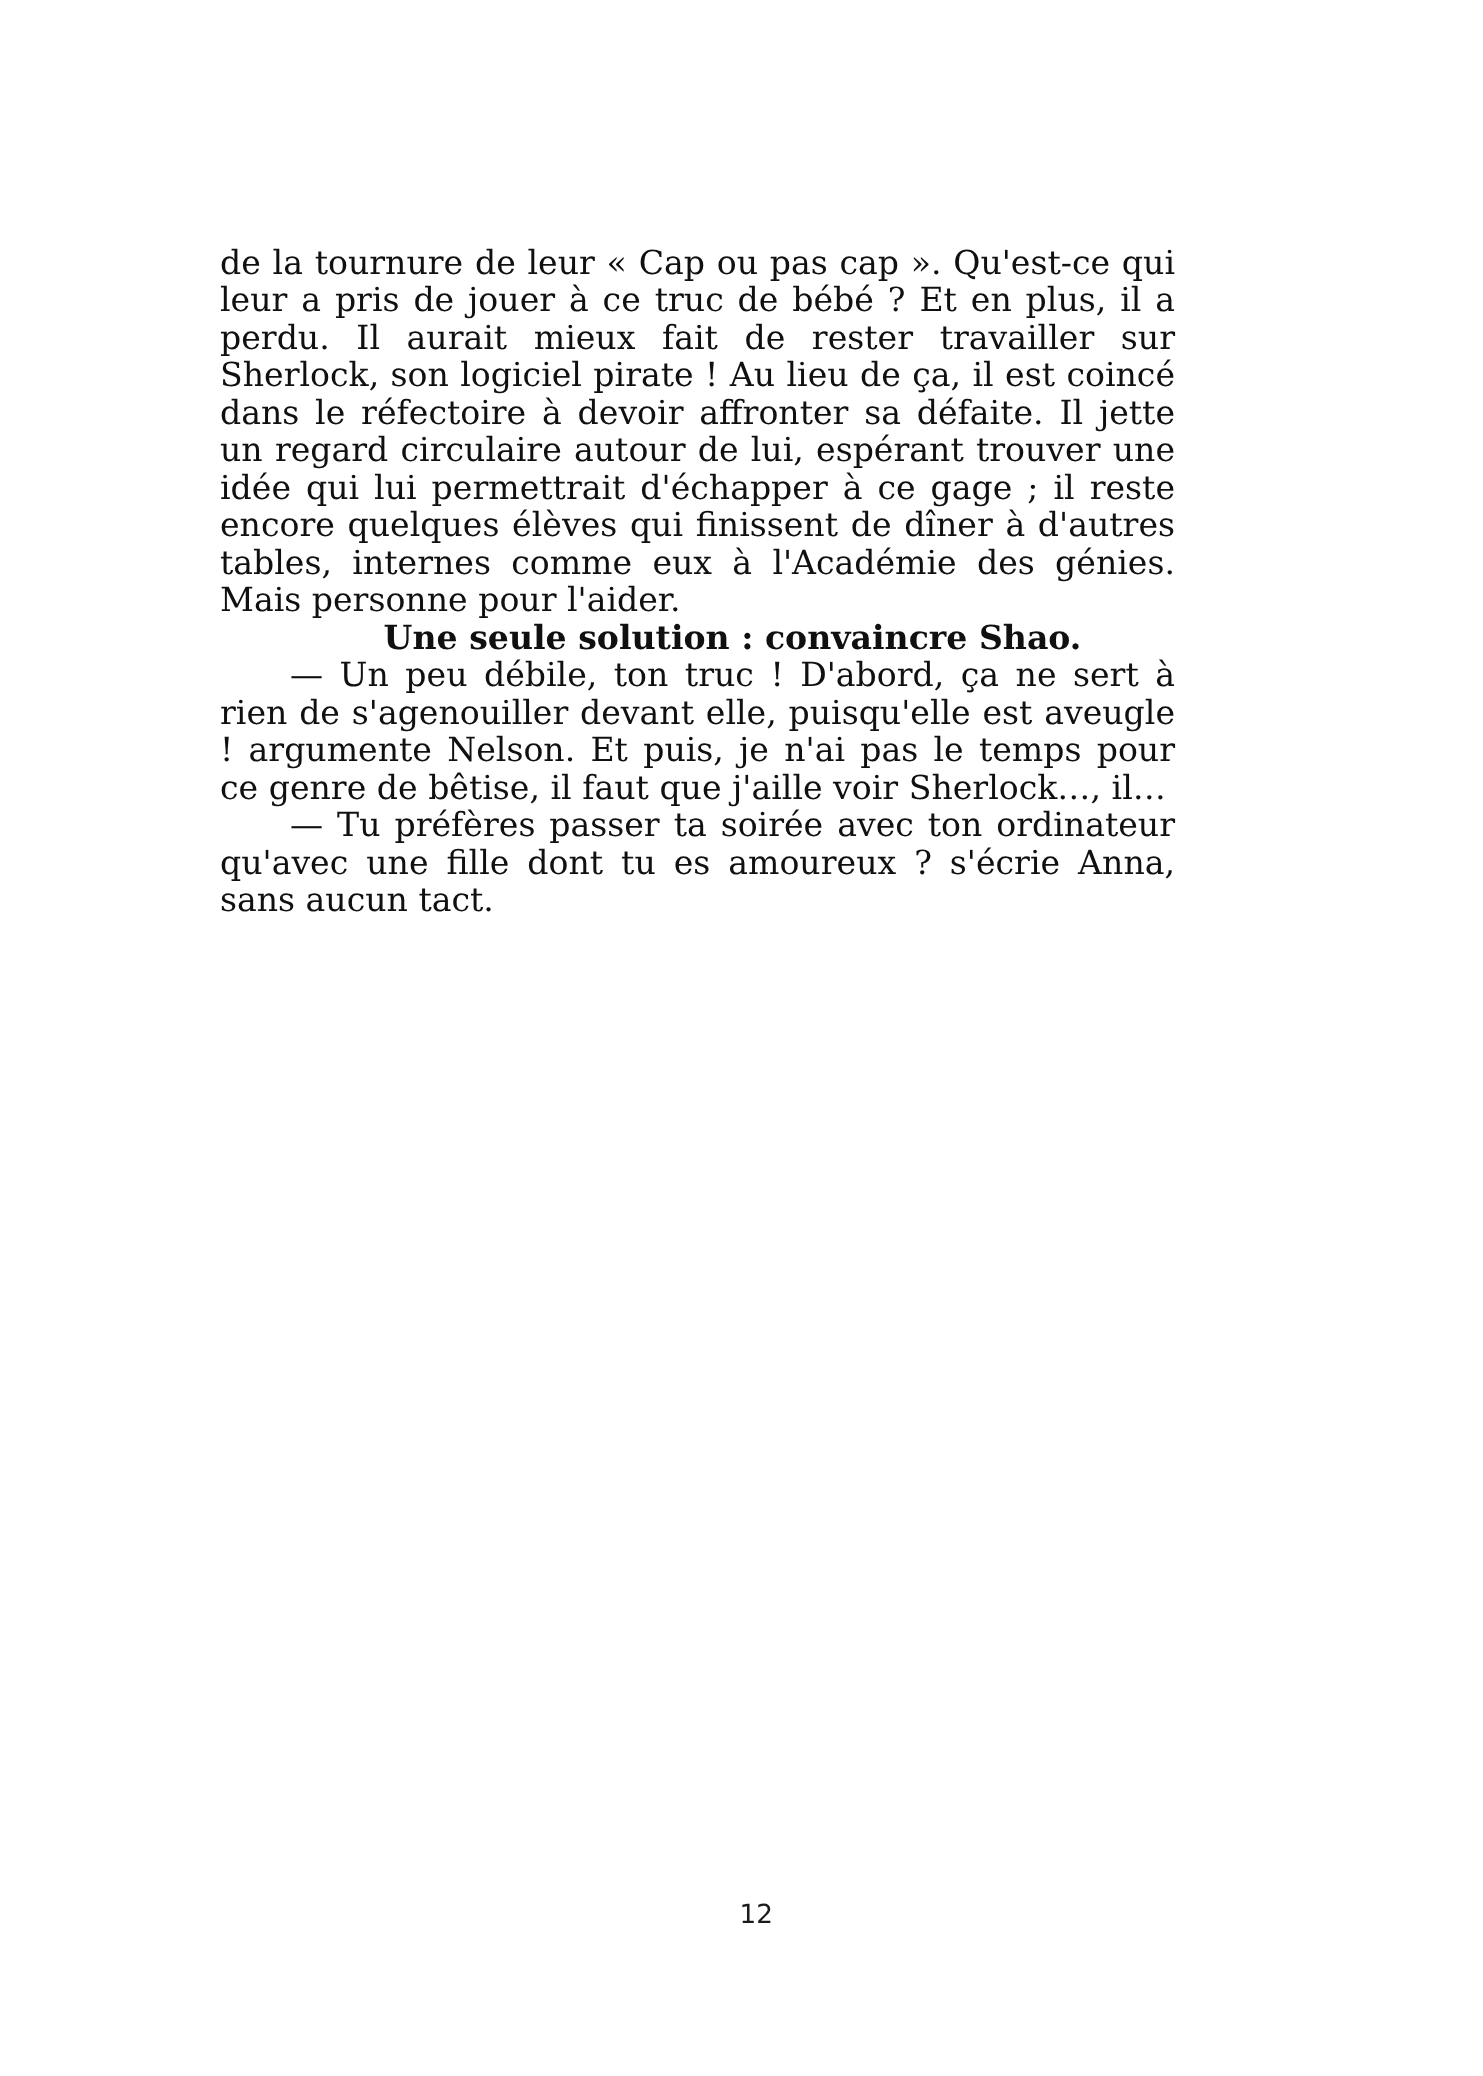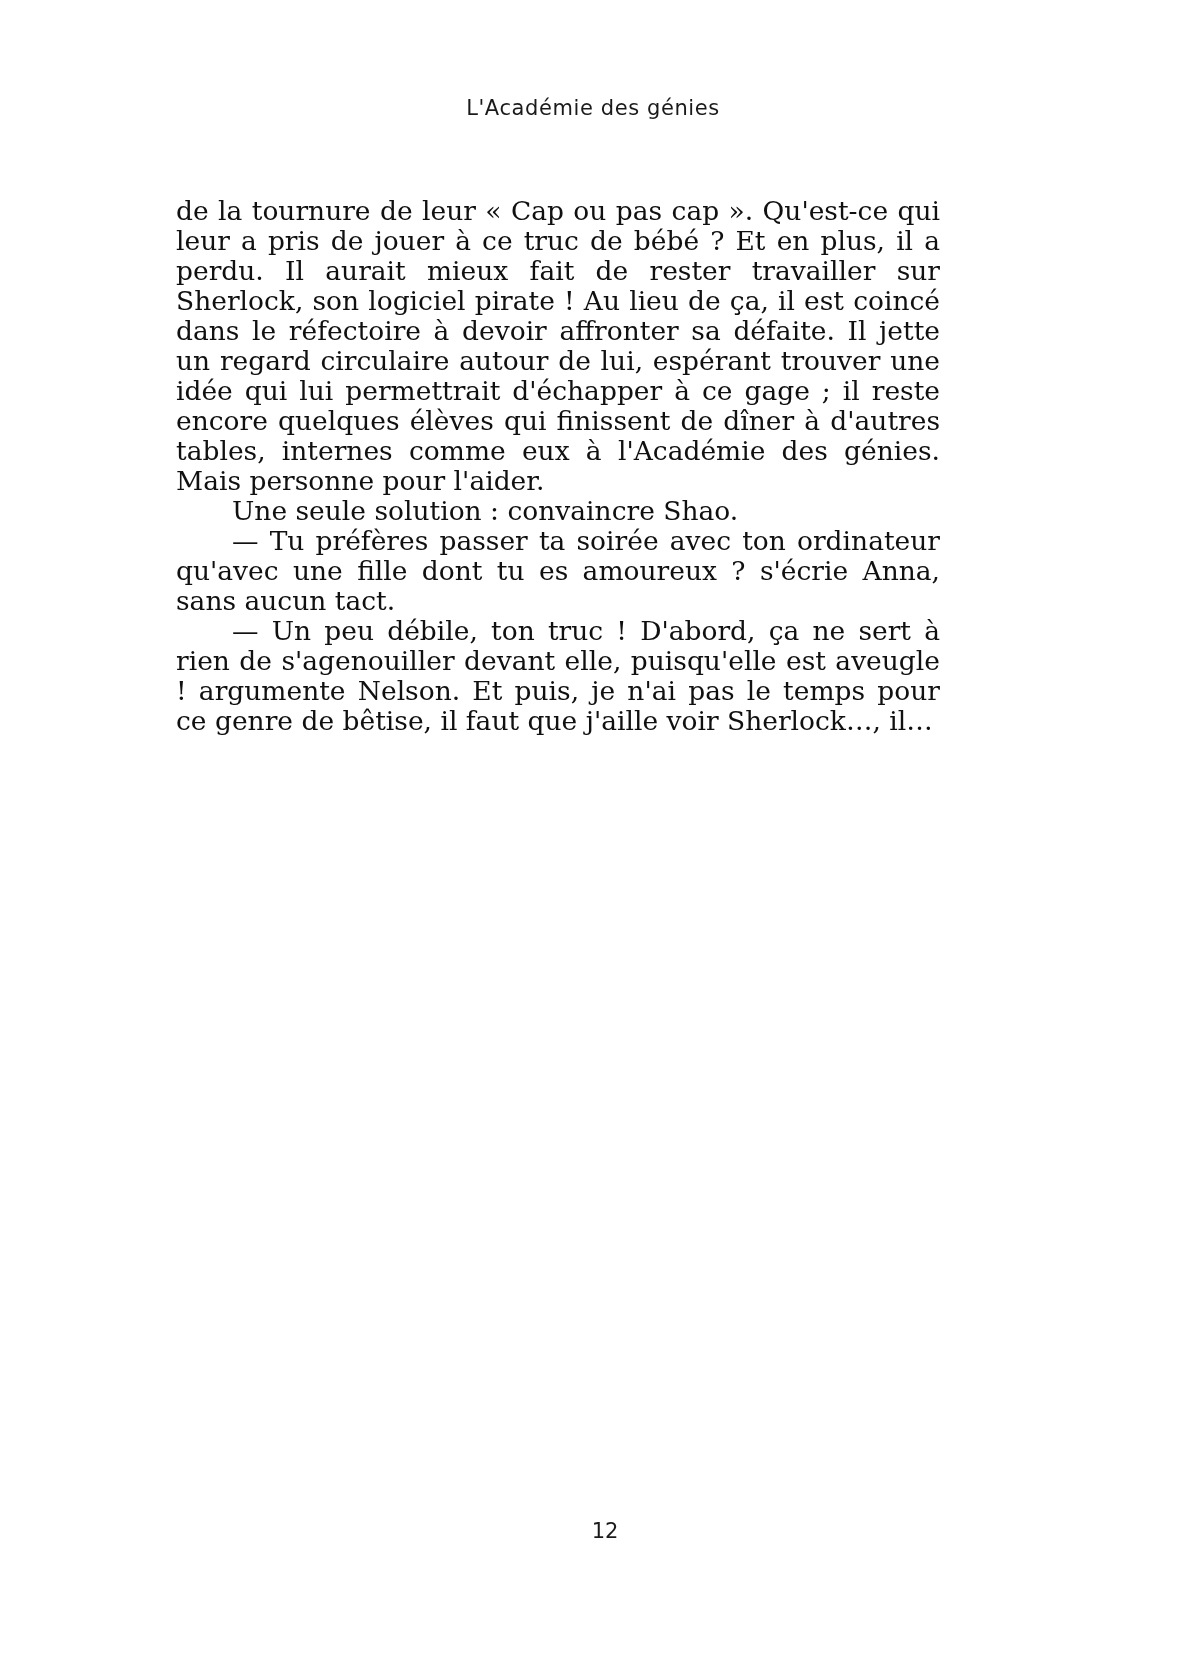--- a/index.html
+++ b/index.html
@@ -41,51 +41,51 @@
     line-height: 30px;
     text-align: justify;
     text-justify: inter-word;
     color: #101010;
     hyphens: manual;
   }
   p.para.indent {
     text-indent: 56px;
   }
   p.para.last-left {
-    text-align: left;
+    text-align: center;
+    font-weight: bold;
   }
   .folio {
     position: absolute;
     bottom: 118px;
     left: 12px;
     width: 1186px;
     text-align: center;
     font-family: "DejaVu Sans", sans-serif;
     font-size: 21px;
     color: #1a1a1a;
   }
   em.cite {
     font-style: italic;
   }
 </style>
 </head>
 <body>
 
 <div class="page">
 
-  <div class="running-head">L'Académie des génies</div>
 
   <div class="body-block">
 
     <p class="para">de la tournure de leur « Cap ou pas cap ». Qu'est-ce qui leur a pris de jouer à ce truc de bébé ? Et en plus, il a perdu. Il aurait mieux fait de rester travailler sur Sherlock, son logiciel pirate ! Au lieu de ça, il est coincé dans le réfectoire à devoir affronter sa défaite. Il jette un regard circulaire autour de lui, espérant trouver une idée qui lui permettrait d'échapper à ce gage ; il reste encore quelques élèves qui finissent de dîner à d'autres tables, internes comme eux à l'Académie des génies. Mais personne pour l'aider.</p>
 
 
     <p class="para indent last-left">Une seule solution : convaincre Shao.</p>
 
+    <p class="para indent">— Un peu débile, ton truc ! D'abord, ça ne sert à rien de s'agenouiller devant elle, puisqu'elle est aveugle ! argumente Nelson. Et puis, je n'ai pas le temps pour ce genre de bêtise, il faut que j'aille voir Sherlock…, il…</p>
+
     <p class="para indent">— Tu préfères passer ta soirée avec ton ordinateur qu'avec une fille dont tu es amoureux ? s'écrie Anna, sans aucun tact.</p>
-
-    <p class="para indent">— Un peu débile, ton truc ! D'abord, ça ne sert à rien de s'agenouiller devant elle, puisqu'elle est aveugle ! argumente Nelson. Et puis, je n'ai pas le temps pour ce genre de bêtise, il faut que j'aille voir Sherlock…, il…</p>
 
   </div>
 
   <div class="folio">12</div>
 
 </div>
 
 </body></html>

